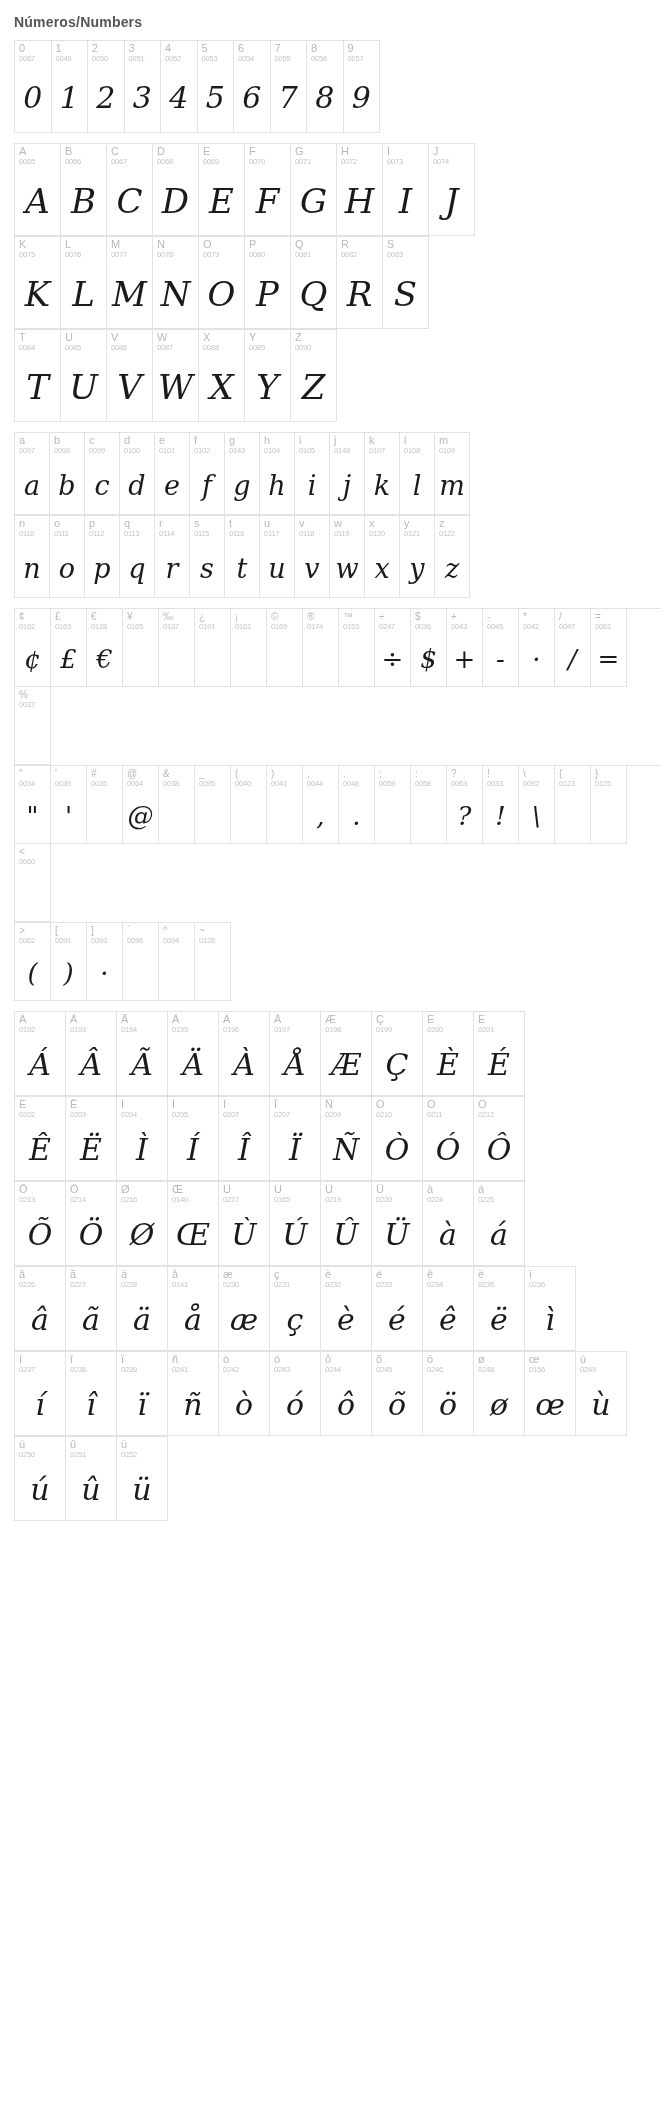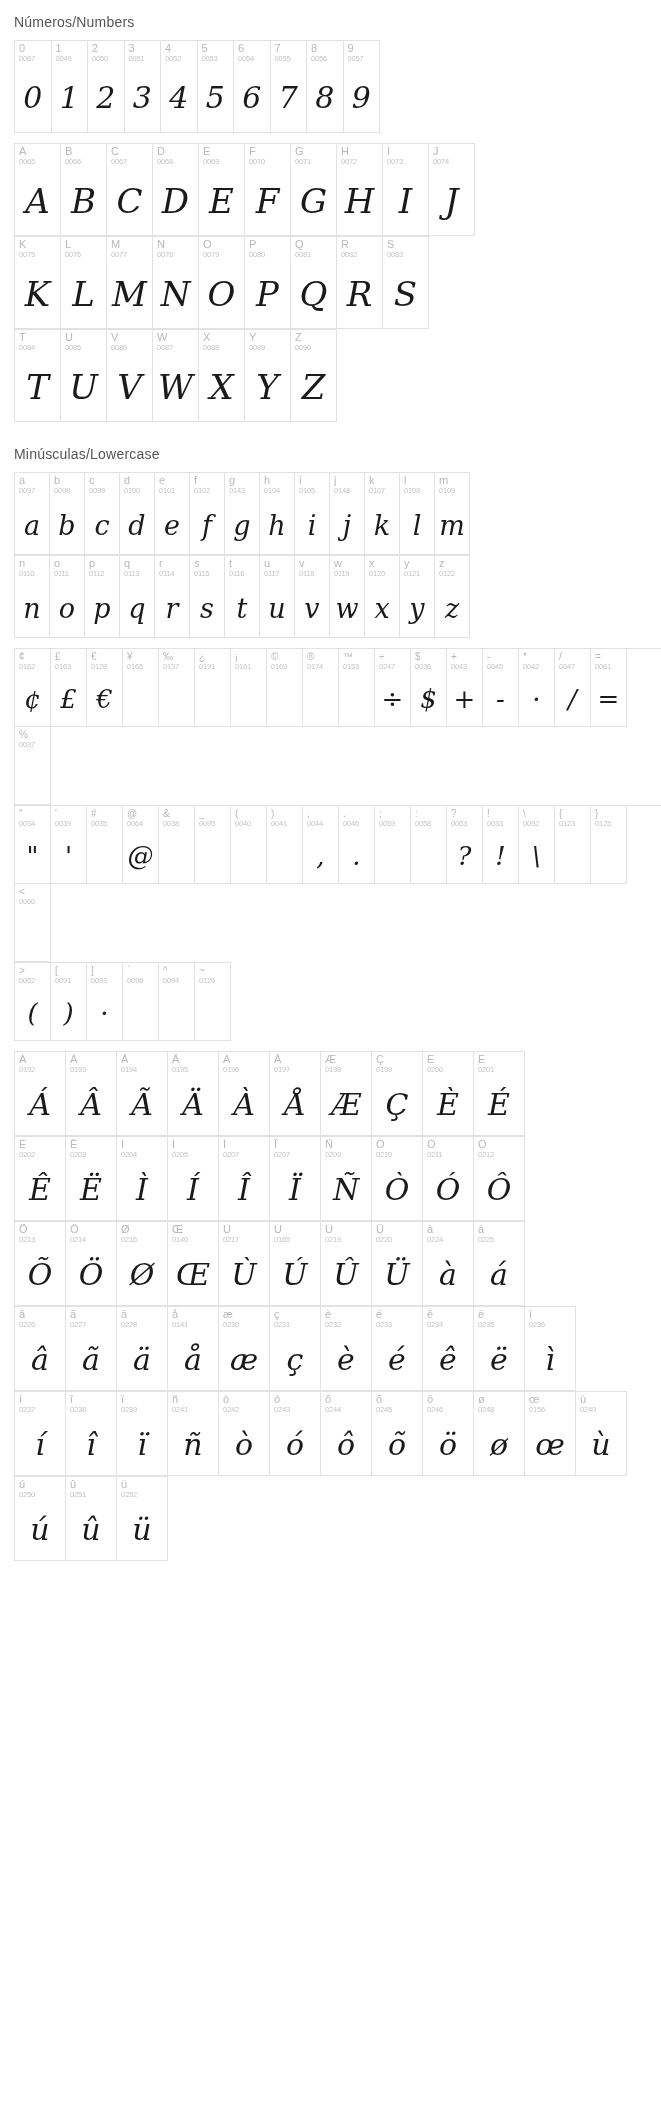--- a/index.html
+++ b/index.html
@@ -7,21 +7,21 @@
     width:661px;
     font-family:"Liberation Sans", sans-serif;
     color:#333333;
     -webkit-font-smoothing:antialiased;
   }
   .page{width:661px;padding:0 0 24px 0;box-sizing:border-box;}
   .section{margin:0 0 10px 0;}
   .section-title{
     font-size:14px;
     color:#555555;
-    font-weight:400;
+    font-weight:700;
     padding:14px 0 10px 14px;
     letter-spacing:0.2px;
   }
   .grid{
     display:flex;
     flex-wrap:wrap;
     margin-left:14px;
     border-left:1px solid #e2e2e2;
     border-top:1px solid #e2e2e2;
     width:fit-content;
@@ -349,21 +349,20 @@
           <div class="cell">
             <div class="hdr">
               <span class="ch">Z</span>
               <span class="code">0090</span>
             </div>
             <div class="glyph">Z</div>
           </div>
         </div>
       </div>
       <div class="section">
-        <div class="section-title">Minúsculas/Lowercase</div>
         <div class="grid g-lower">
           <div class="cell">
             <div class="hdr">
               <span class="ch">a</span>
               <span class="code">0097</span>
             </div>
             <div class="glyph">a</div>
           </div>
           <div class="cell">
             <div class="hdr">

